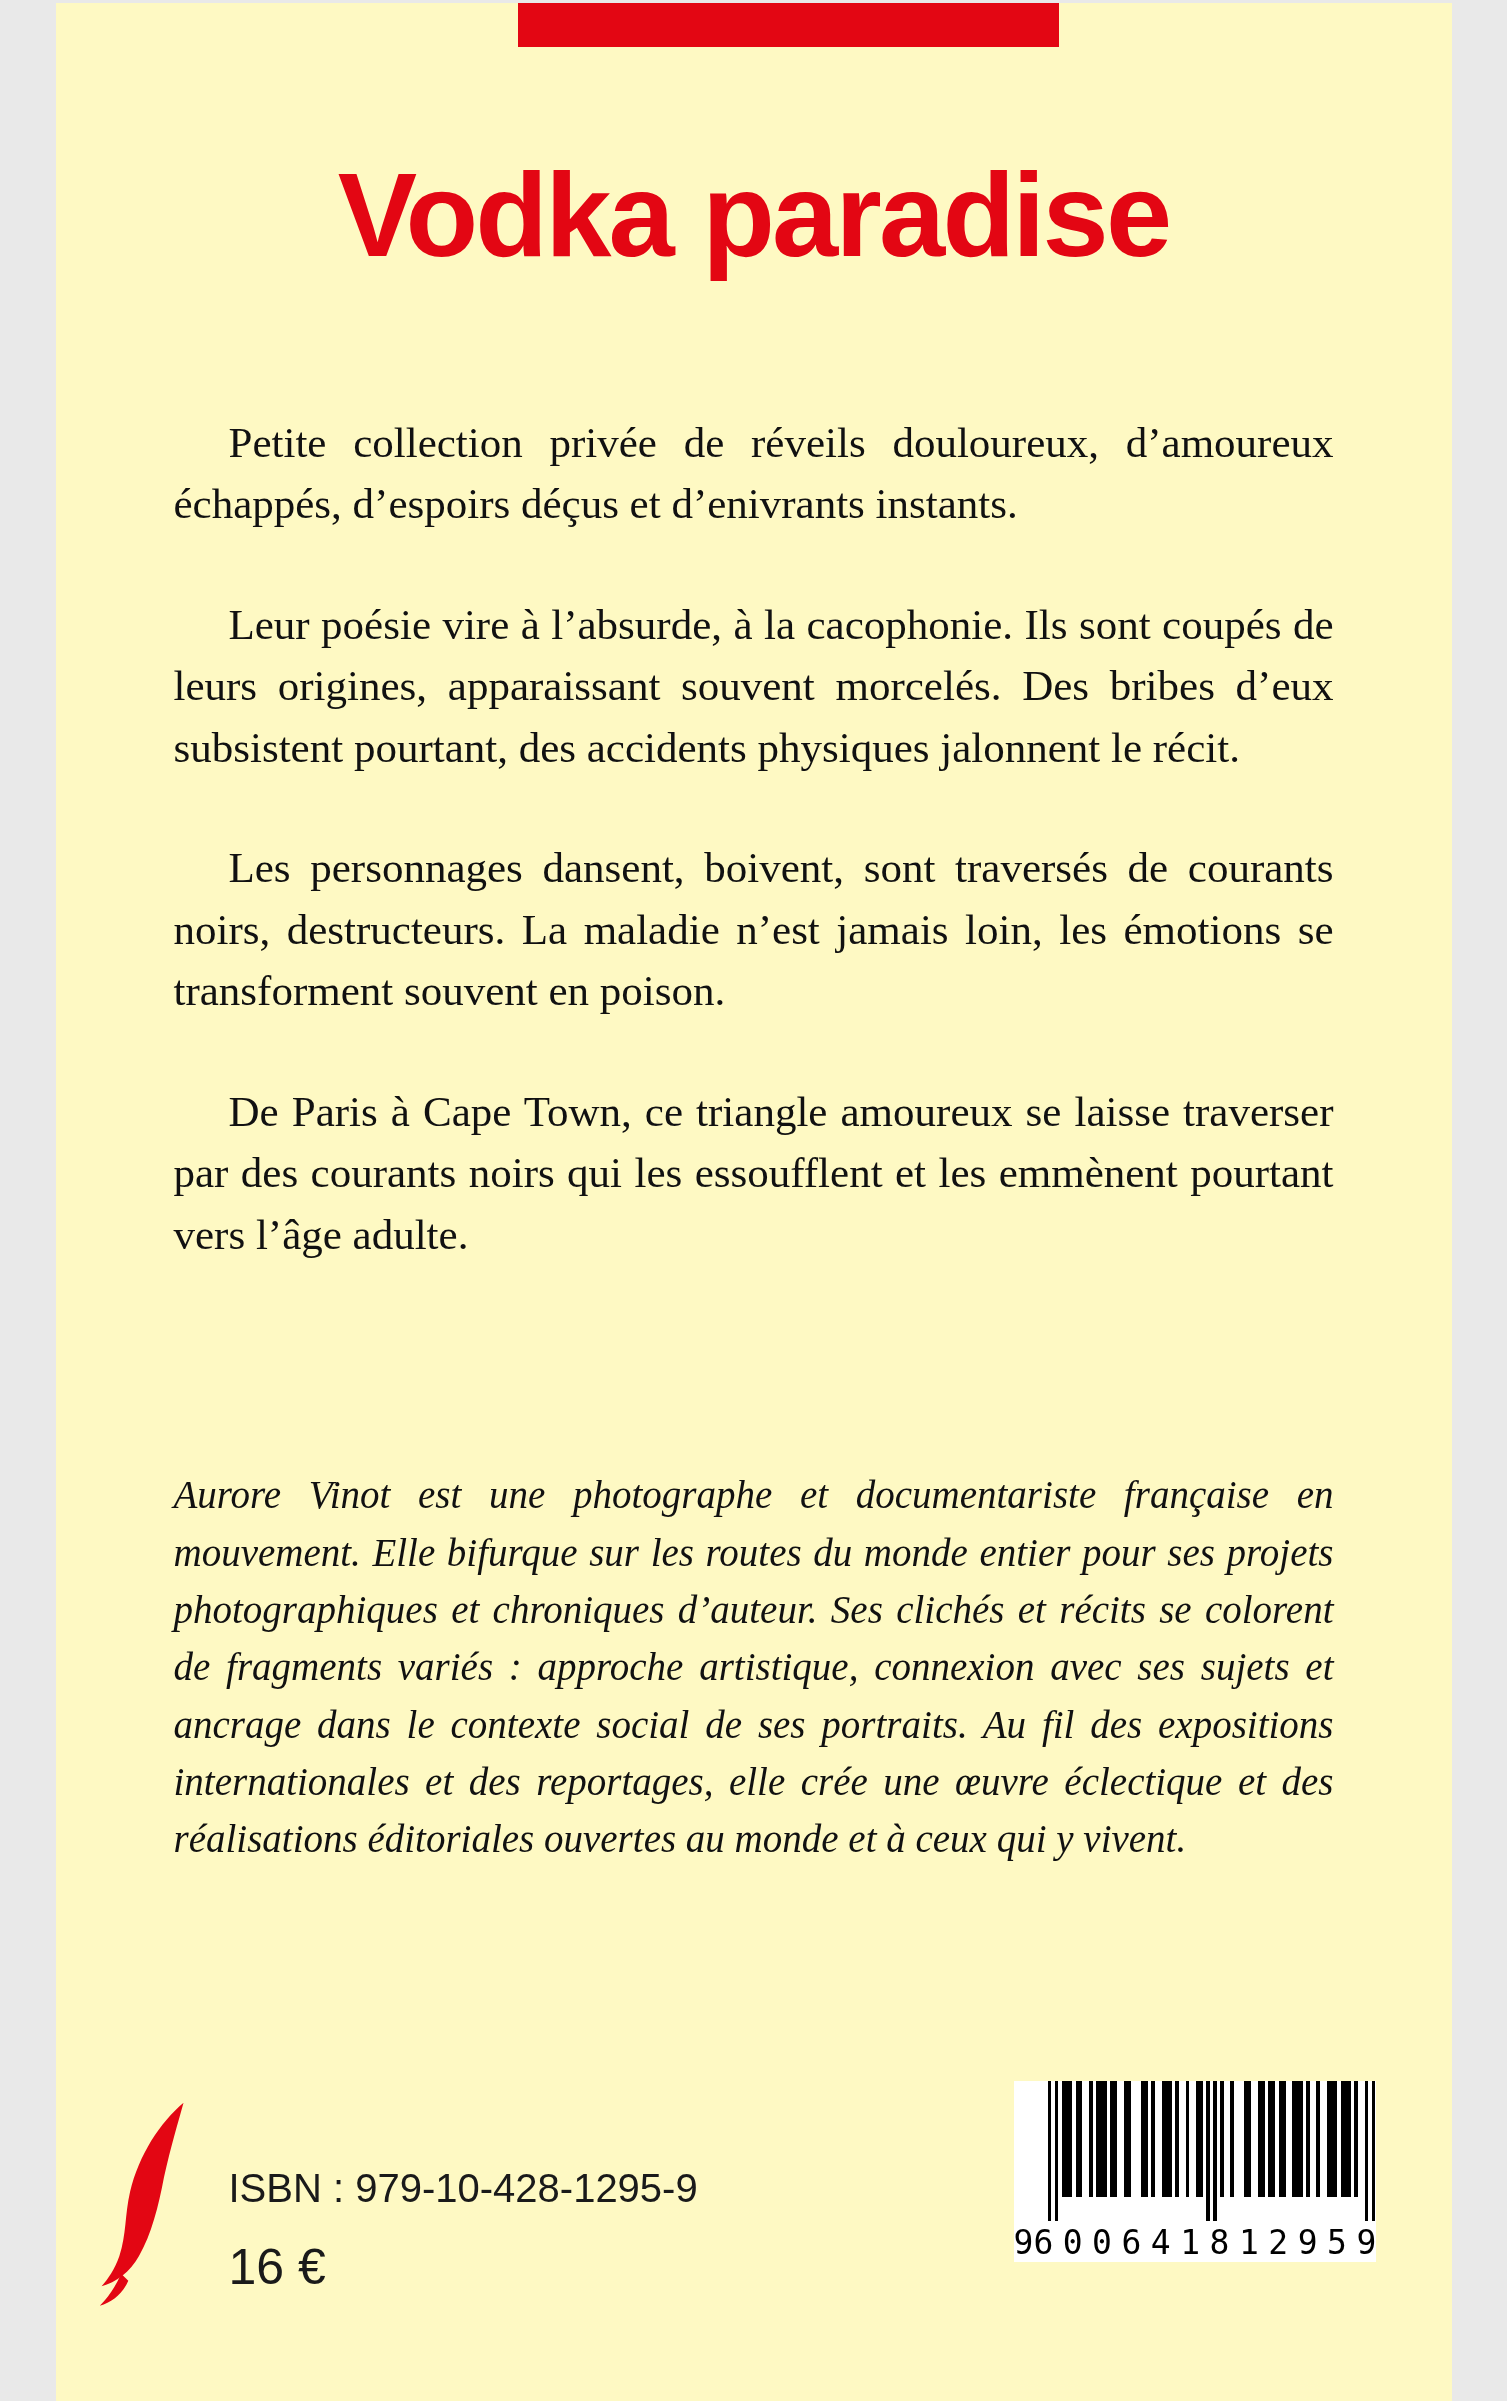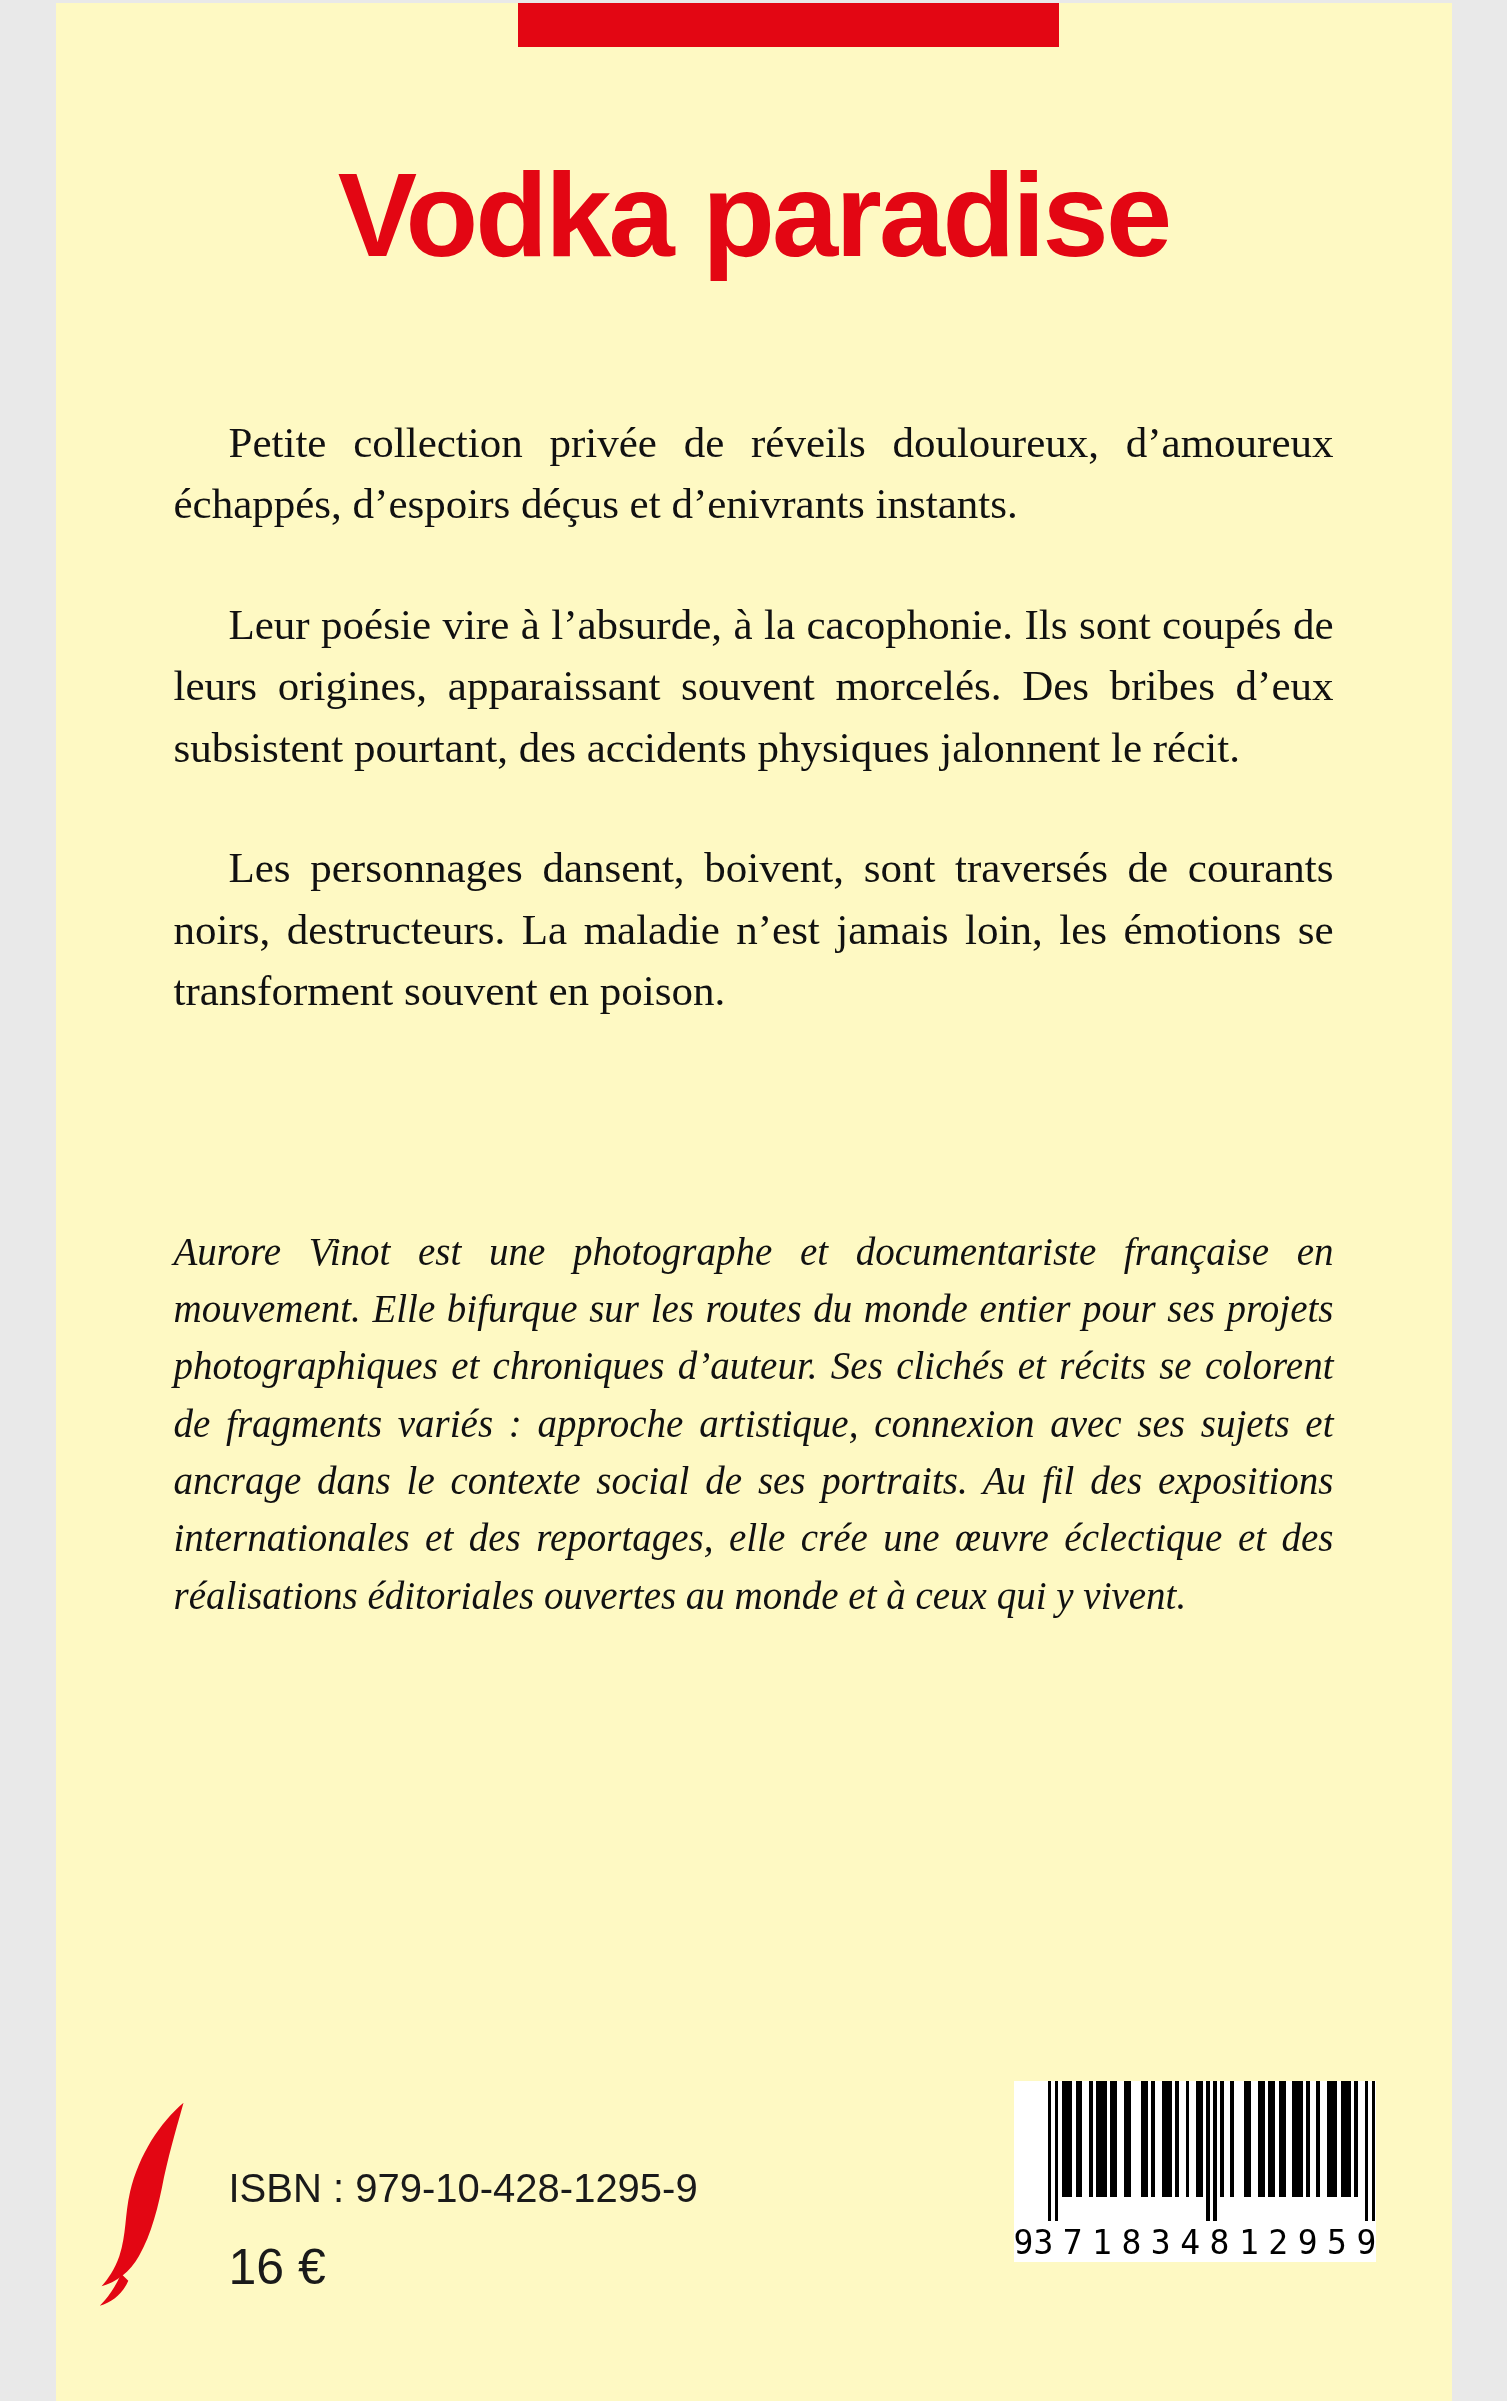--- a/index.html
+++ b/index.html
@@ -88,20 +88,21 @@
 
   <div class="top-bar"></div>
 
   <h1 class="title">Vodka paradise</h1>
 
   <div class="content">
     <div class="synopsis">
       <p>Petite collection privée de réveils douloureux, d’amoureux échappés, d’espoirs déçus et d’enivrants instants.</p>
       <p>Leur poésie vire à l’absurde, à la cacophonie. Ils sont coupés de leurs origines, apparaissant souvent morcelés. Des bribes d’eux subsistent pourtant, des accidents physiques jalonnent le récit.</p>
       <p>Les personnages dansent, boivent, sont traversés de courants noirs, destructeurs. La maladie n’est jamais loin, les émotions se transforment souvent en poison.</p>
+      <p>De Paris à Cape Town, ce triangle amoureux se laisse traverser par des courants noirs qui les essoufflent et les emmènent pourtant vers l’âge adulte.</p>
     </div>
 
     <p class="bio">Aurore Vinot est une photographe et documentariste française en mouvement. Elle bifurque sur les routes du monde entier pour ses projets photographiques et chroniques d’auteur. Ses clichés et récits se colorent de fragments variés : approche artistique, connexion avec ses sujets et ancrage dans le contexte social de ses portraits. Au fil des expositions internationales et des reportages, elle crée une œuvre éclectique et des réalisations éditoriales ouvertes au monde et à ceux qui y vivent.</p>
 
   </div>
 
   <svg class="feather" viewBox="0 0 110 240" aria-hidden="true">
     <path d="M96 4 C70 26 46 62 36 104 C30 130 32 152 24 176 C19 191 11 202 4 210 C20 206 36 194 46 176 C60 152 68 120 74 88 C82 52 90 26 96 4 Z"></path>
     <path d="M26 196 C20 210 12 222 2 232 C16 228 28 218 34 204 Z"></path>
   </svg>
@@ -158,19 +159,19 @@
         <rect x="83" y="0" width="1" height="33"></rect>
         <rect x="85" y="0" width="1" height="33"></rect>
         <rect x="86" y="0" width="1" height="33"></rect>
         <rect x="87" y="0" width="1" height="33"></rect>
         <rect x="89" y="0" width="1" height="33"></rect>
         <rect x="92" y="0" width="1" height="40"></rect>
         <rect x="94" y="0" width="1" height="40"></rect>
       </svg>
     <div class="barcode-digits">
       <span class="prefix">9</span>
-      <span class="grp">371834</span>
+      <span class="grp">600641</span>
       <span class="grp">812959</span>
     </div>
   </div>
 
 </div>
 
 
 </body></html>

